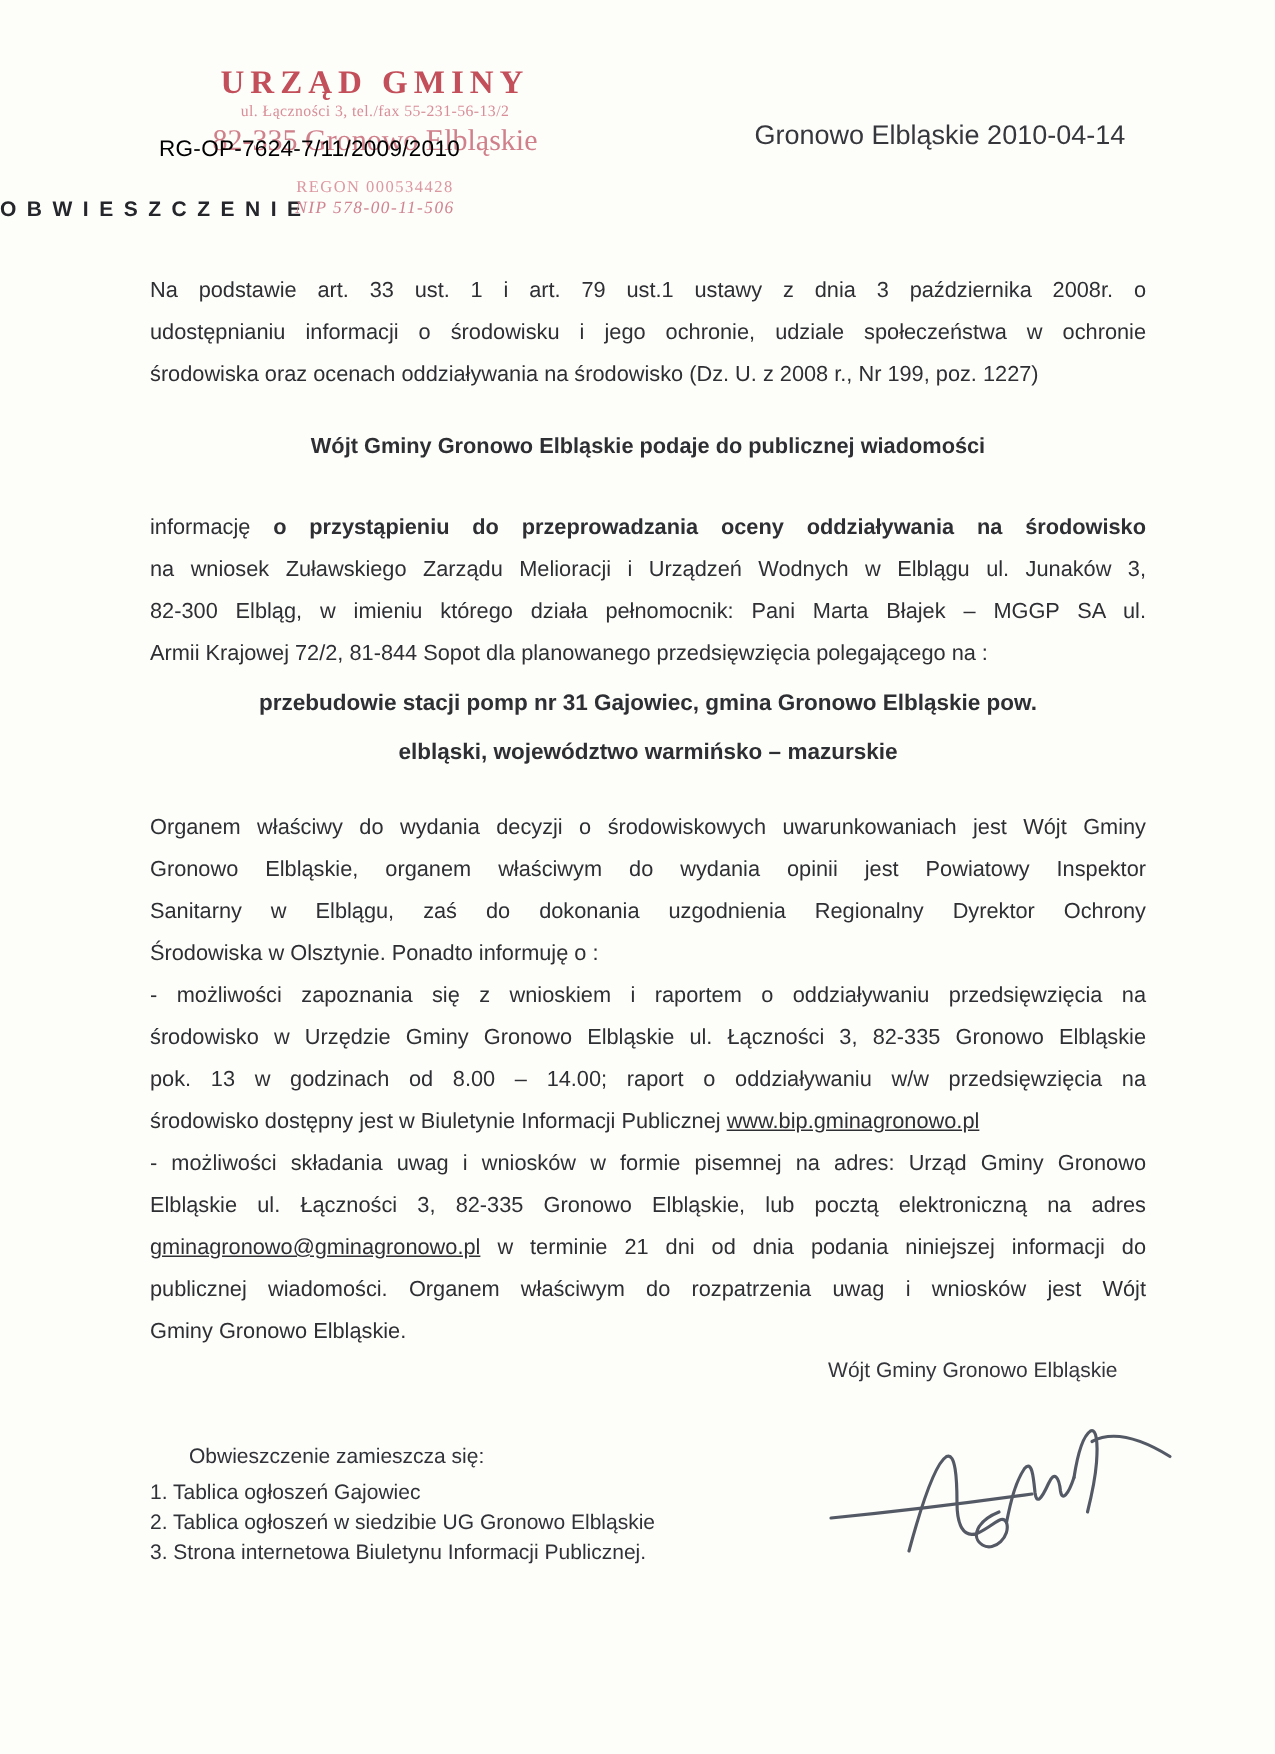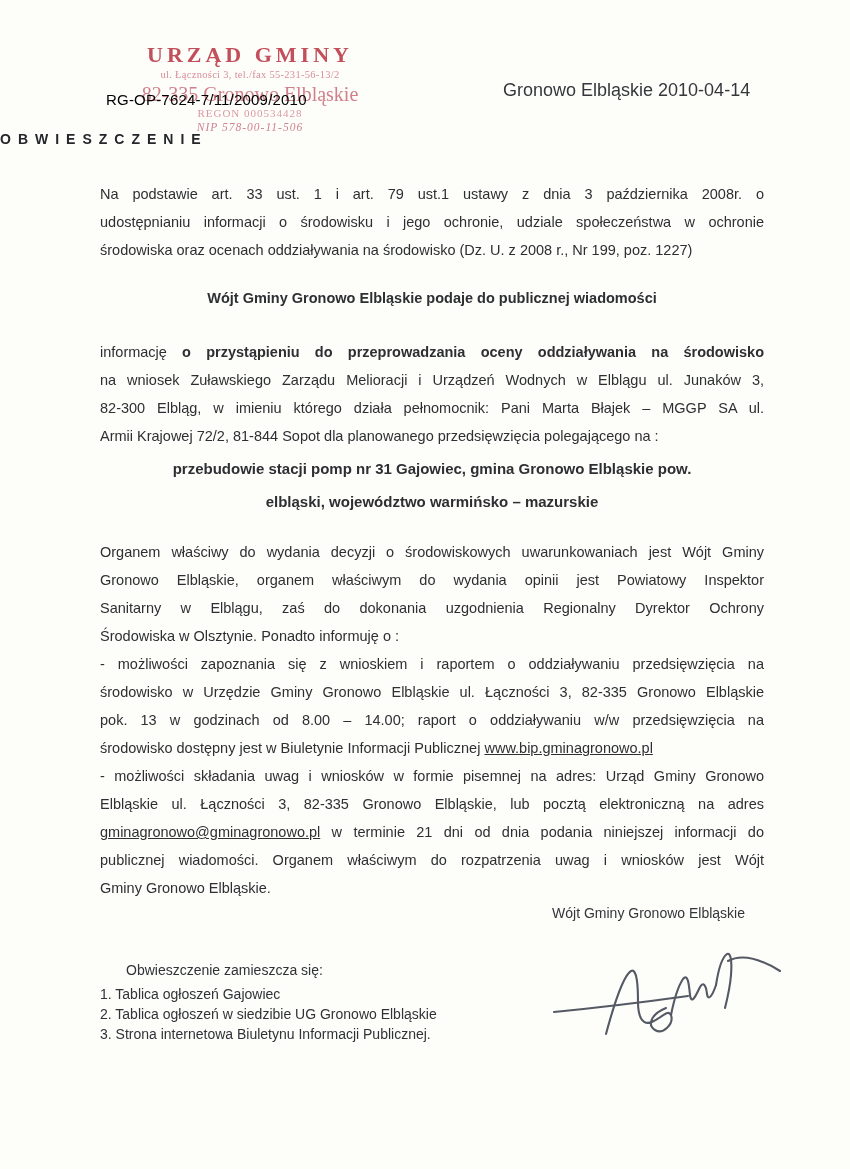--- a/index.html
+++ b/index.html
@@ -12,21 +12,21 @@
   }
   
   .stamp{
     position:absolute;left:110px;top:44px;width:280px;
     text-align:center;line-height:1;z-index:1;
     font-family:"Liberation Serif", serif;
   }
   .stamp-line1{font-size:22px;letter-spacing:4px;font-weight:bold;color:#c24f5a;}
   .stamp-line2{font-size:10.5px;margin-top:4px;color:#d88e98;letter-spacing:.3px;}
   .stamp-line3{font-size:20px;margin-top:3px;color:#d0808b;}
-  .stamp-line4{font-size:11px;margin-top:4px;color:#dc98a1;letter-spacing:1px;text-align:center;}
+  .stamp-line4{font-size:11px;margin-top:16px;color:#dc98a1;letter-spacing:1px;text-align:center;}
   .stamp-line5{font-size:11.5px;margin-top:3px;color:#cf8490;letter-spacing:1px;font-style:italic;}
   .ref-number{
     position:absolute;left:106px;top:91px;z-index:2;
     font-size:15px;color:#000000;letter-spacing:.2px;
   }
   .dateline{
     position:absolute;left:503px;top:80px;
     font-size:18px;color:#35373c;
   }
   .doc-title{

